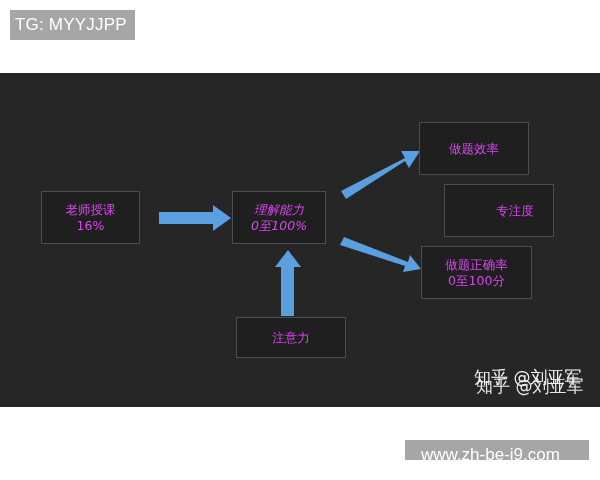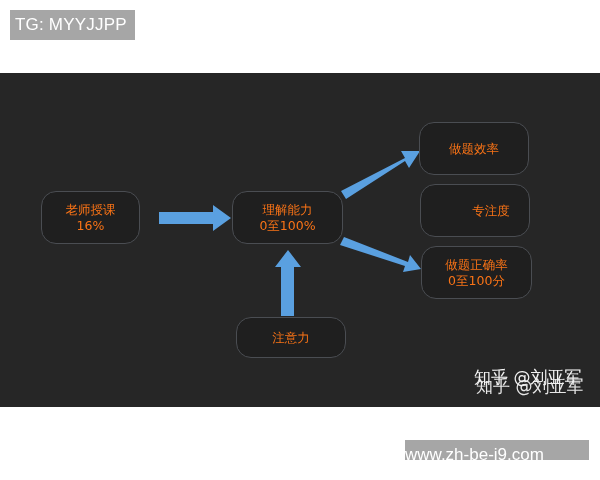--- a/index.html
+++ b/index.html
@@ -12,31 +12,31 @@
     position: absolute; left: 10px; top: 10px; width: 125px; height: 30px;
     background: #a6a6a6; color: #ffffff;
     font-family: "Liberation Sans", sans-serif; font-size: 17px;
     line-height: 30px; padding-left: 5px; box-sizing: border-box;
     letter-spacing: 0.2px;
   }
   .url-label {
     position: absolute; left: 405px; top: 440px; width: 184px; height: 20px;
     background: #a6a6a6; color: #ffffff;
     font-family: "Liberation Sans", sans-serif; font-size: 17px;
-    line-height: 30px; padding-left: 0; box-sizing: border-box;
+    line-height: 30px; padding-left: 16px; box-sizing: border-box;
   }
   .panel {
     position: absolute; left: 0; top: 73px; width: 600px; height: 334px;
     background: #262626;
   }
   .node {
     position: absolute; box-sizing: border-box;
-    border: 1.5px solid #4a4d52; border-radius: 15px;
+    border: 1.5px solid #4a4d52; border-radius: 0;
     background: #1f1f1f;
-    color: #f97316; font-size: 12.5px; line-height: 16px;
+    color: #d946ef; font-size: 12.5px; line-height: 16px;
     display: flex; flex-direction: column; align-items: center; justify-content: center;
     text-align: center;
   }
   .node span { display: block; }
   svg.arrows { position: absolute; left: 0; top: 0; }
   .watermark {
     position: absolute; left: 474px; top: 368px; color: #f2f2f2;
     font-size: 17px; line-height: 18px; white-space: nowrap;
   }
   .watermark .line2 { position: absolute; left: 2px; top: 9px; opacity: 0.95; }
@@ -59,30 +59,30 @@
       <polygon points="344,237 408,262 410,255 421,269 403,272 405,266 340,245"></polygon>
     </g>
   </svg>
 </div>
 
 <div class="node" style="left:41px; top:191px; width:99px; height:53px;">
   <span>老师授课</span>
   <span>16%</span>
 </div>
 
-<div class="node" style="left:232px; top:191px; width:111px; height:53px;">
+<div class="node" style="left:232px; top:191px; width:94px; height:53px;font-style:italic;">
   <span>理解能力</span>
   <span>0至100%</span>
 </div>
 
 <div class="node" style="left:419px; top:122px; width:110px; height:53px;">
   <span>做题效率</span>
 </div>
 
-<div class="node" style="left:420px; top:184px; width:110px; height:53px;padding-left:32px;">
+<div class="node" style="left:444px; top:184px; width:110px; height:53px;padding-left:32px;">
   <span>专注度</span>
 </div>
 
 <div class="node" style="left:421px; top:246px; width:111px; height:53px;justify-content:center;">
   <span>做题正确率</span>
   <span>0至100分</span>
 </div>
 
 <div class="node" style="left:236px; top:317px; width:110px; height:41px;">
   <span>注意力</span>

